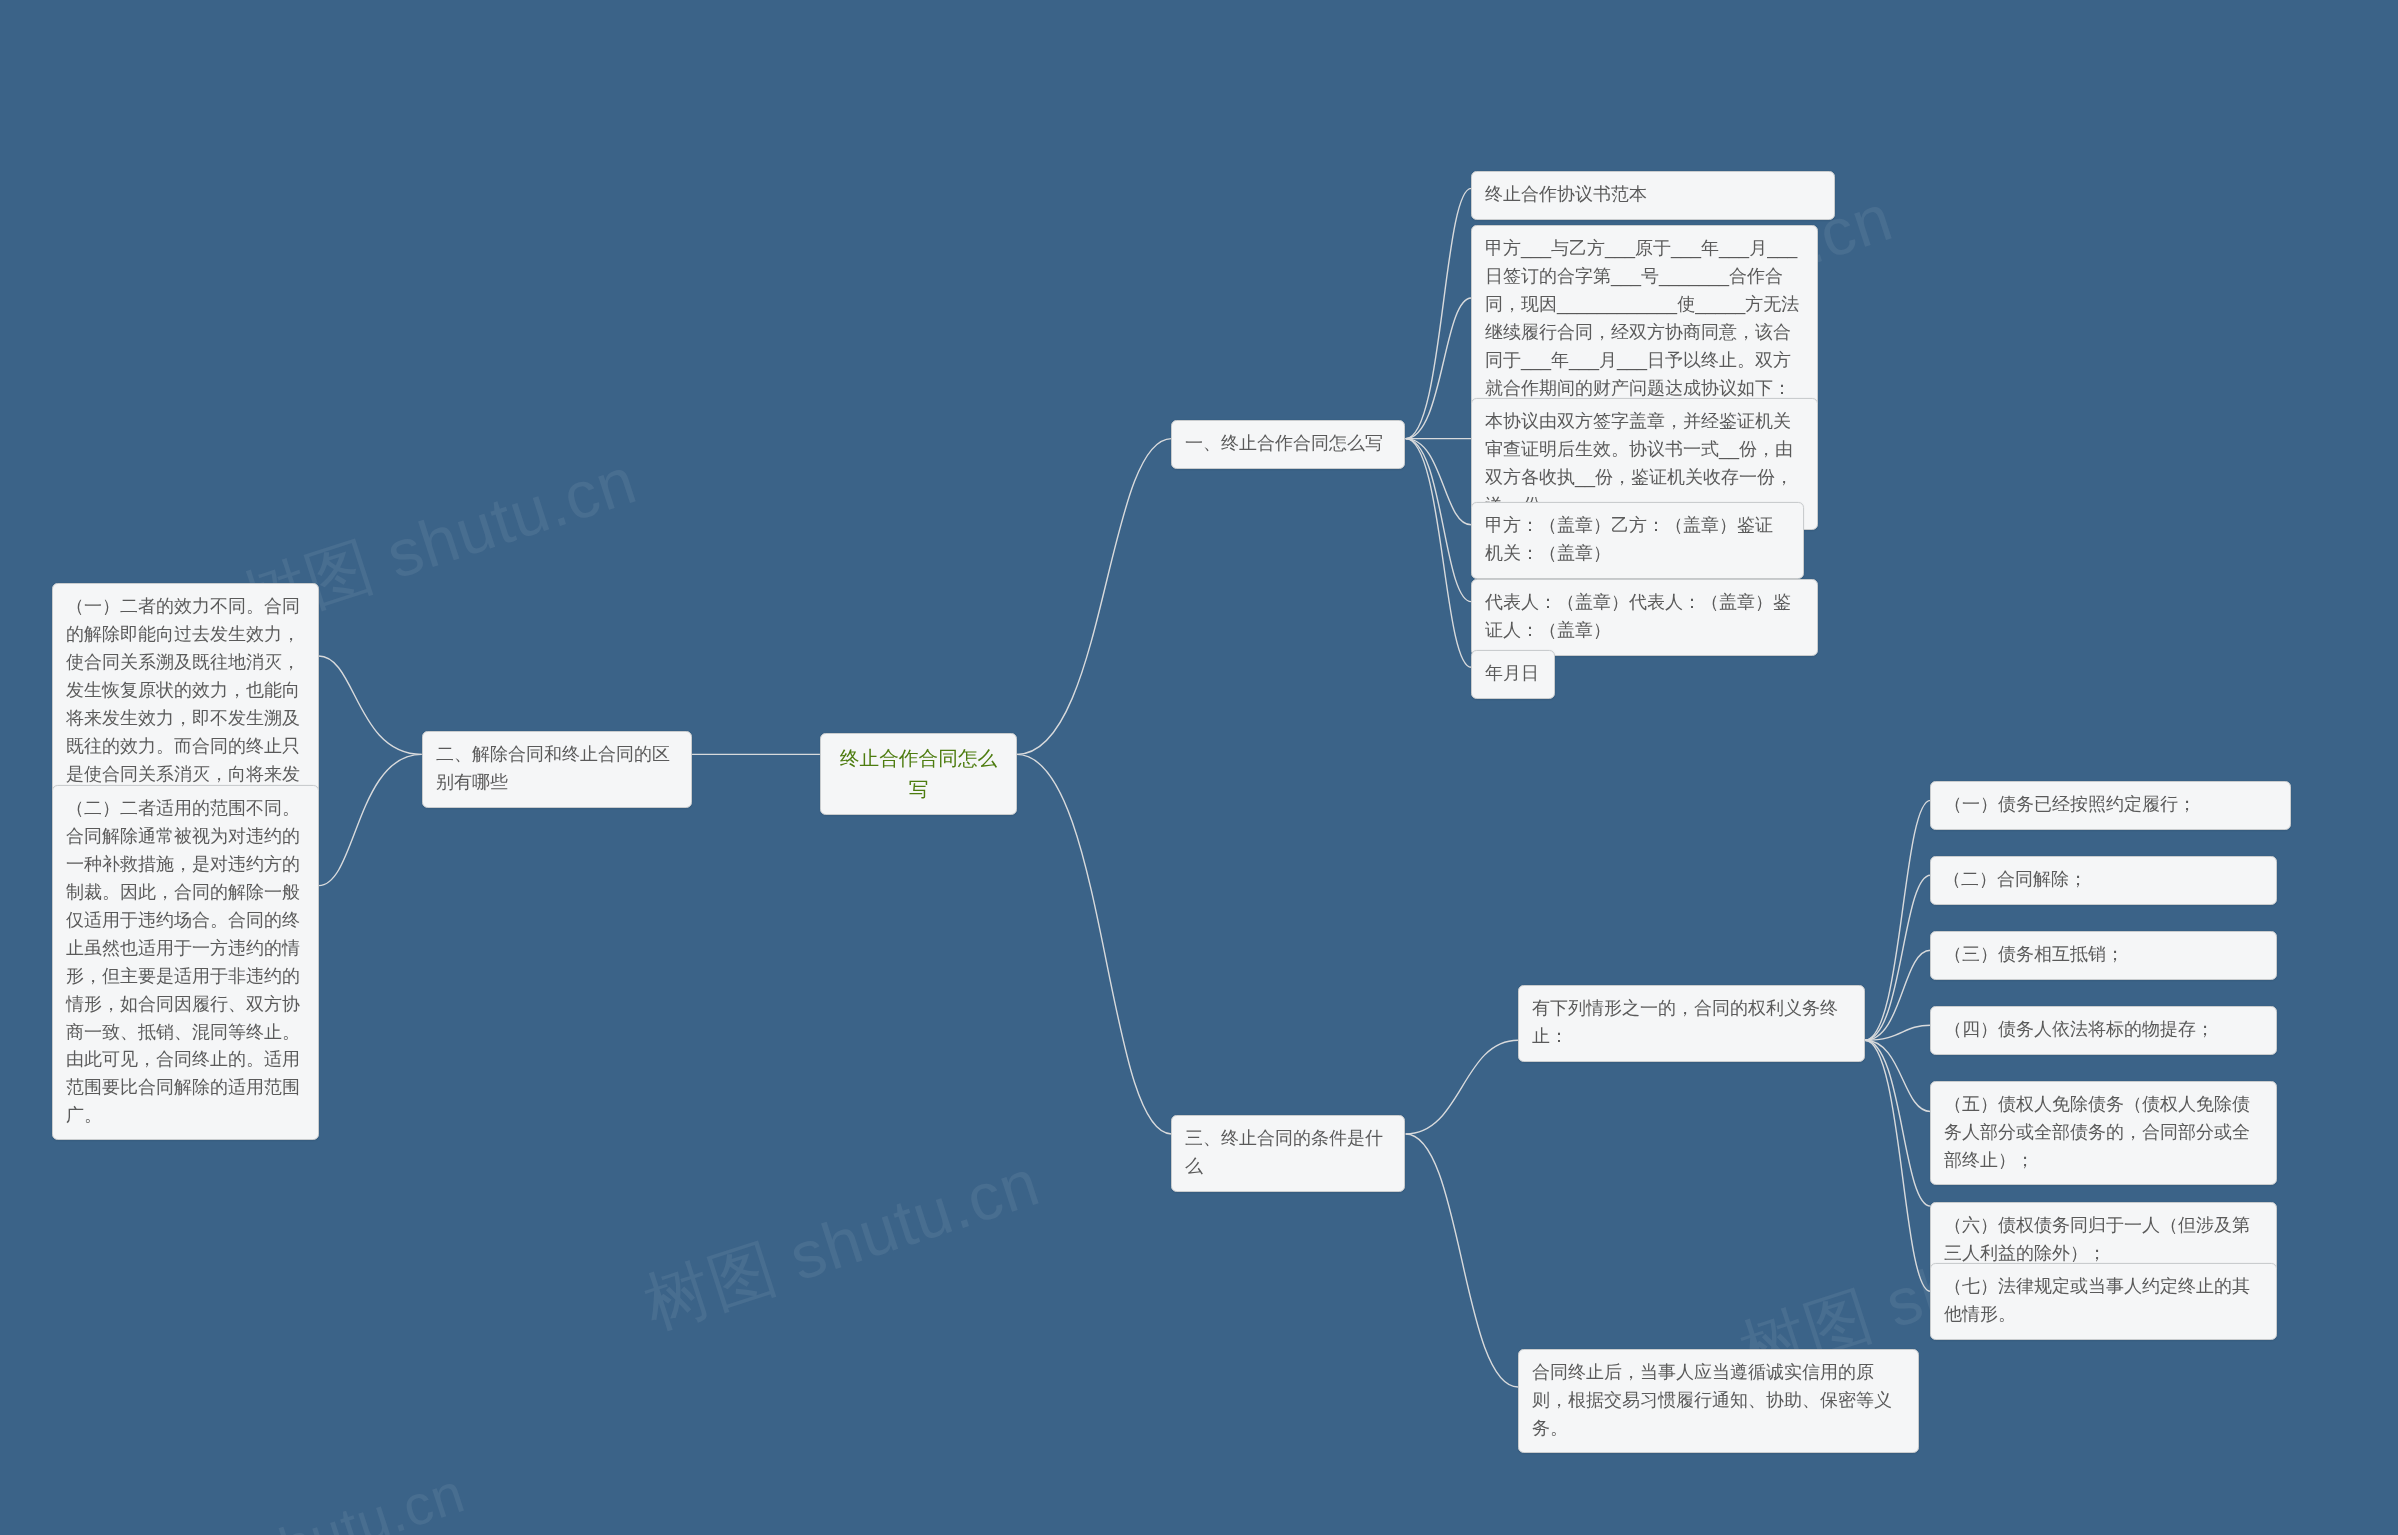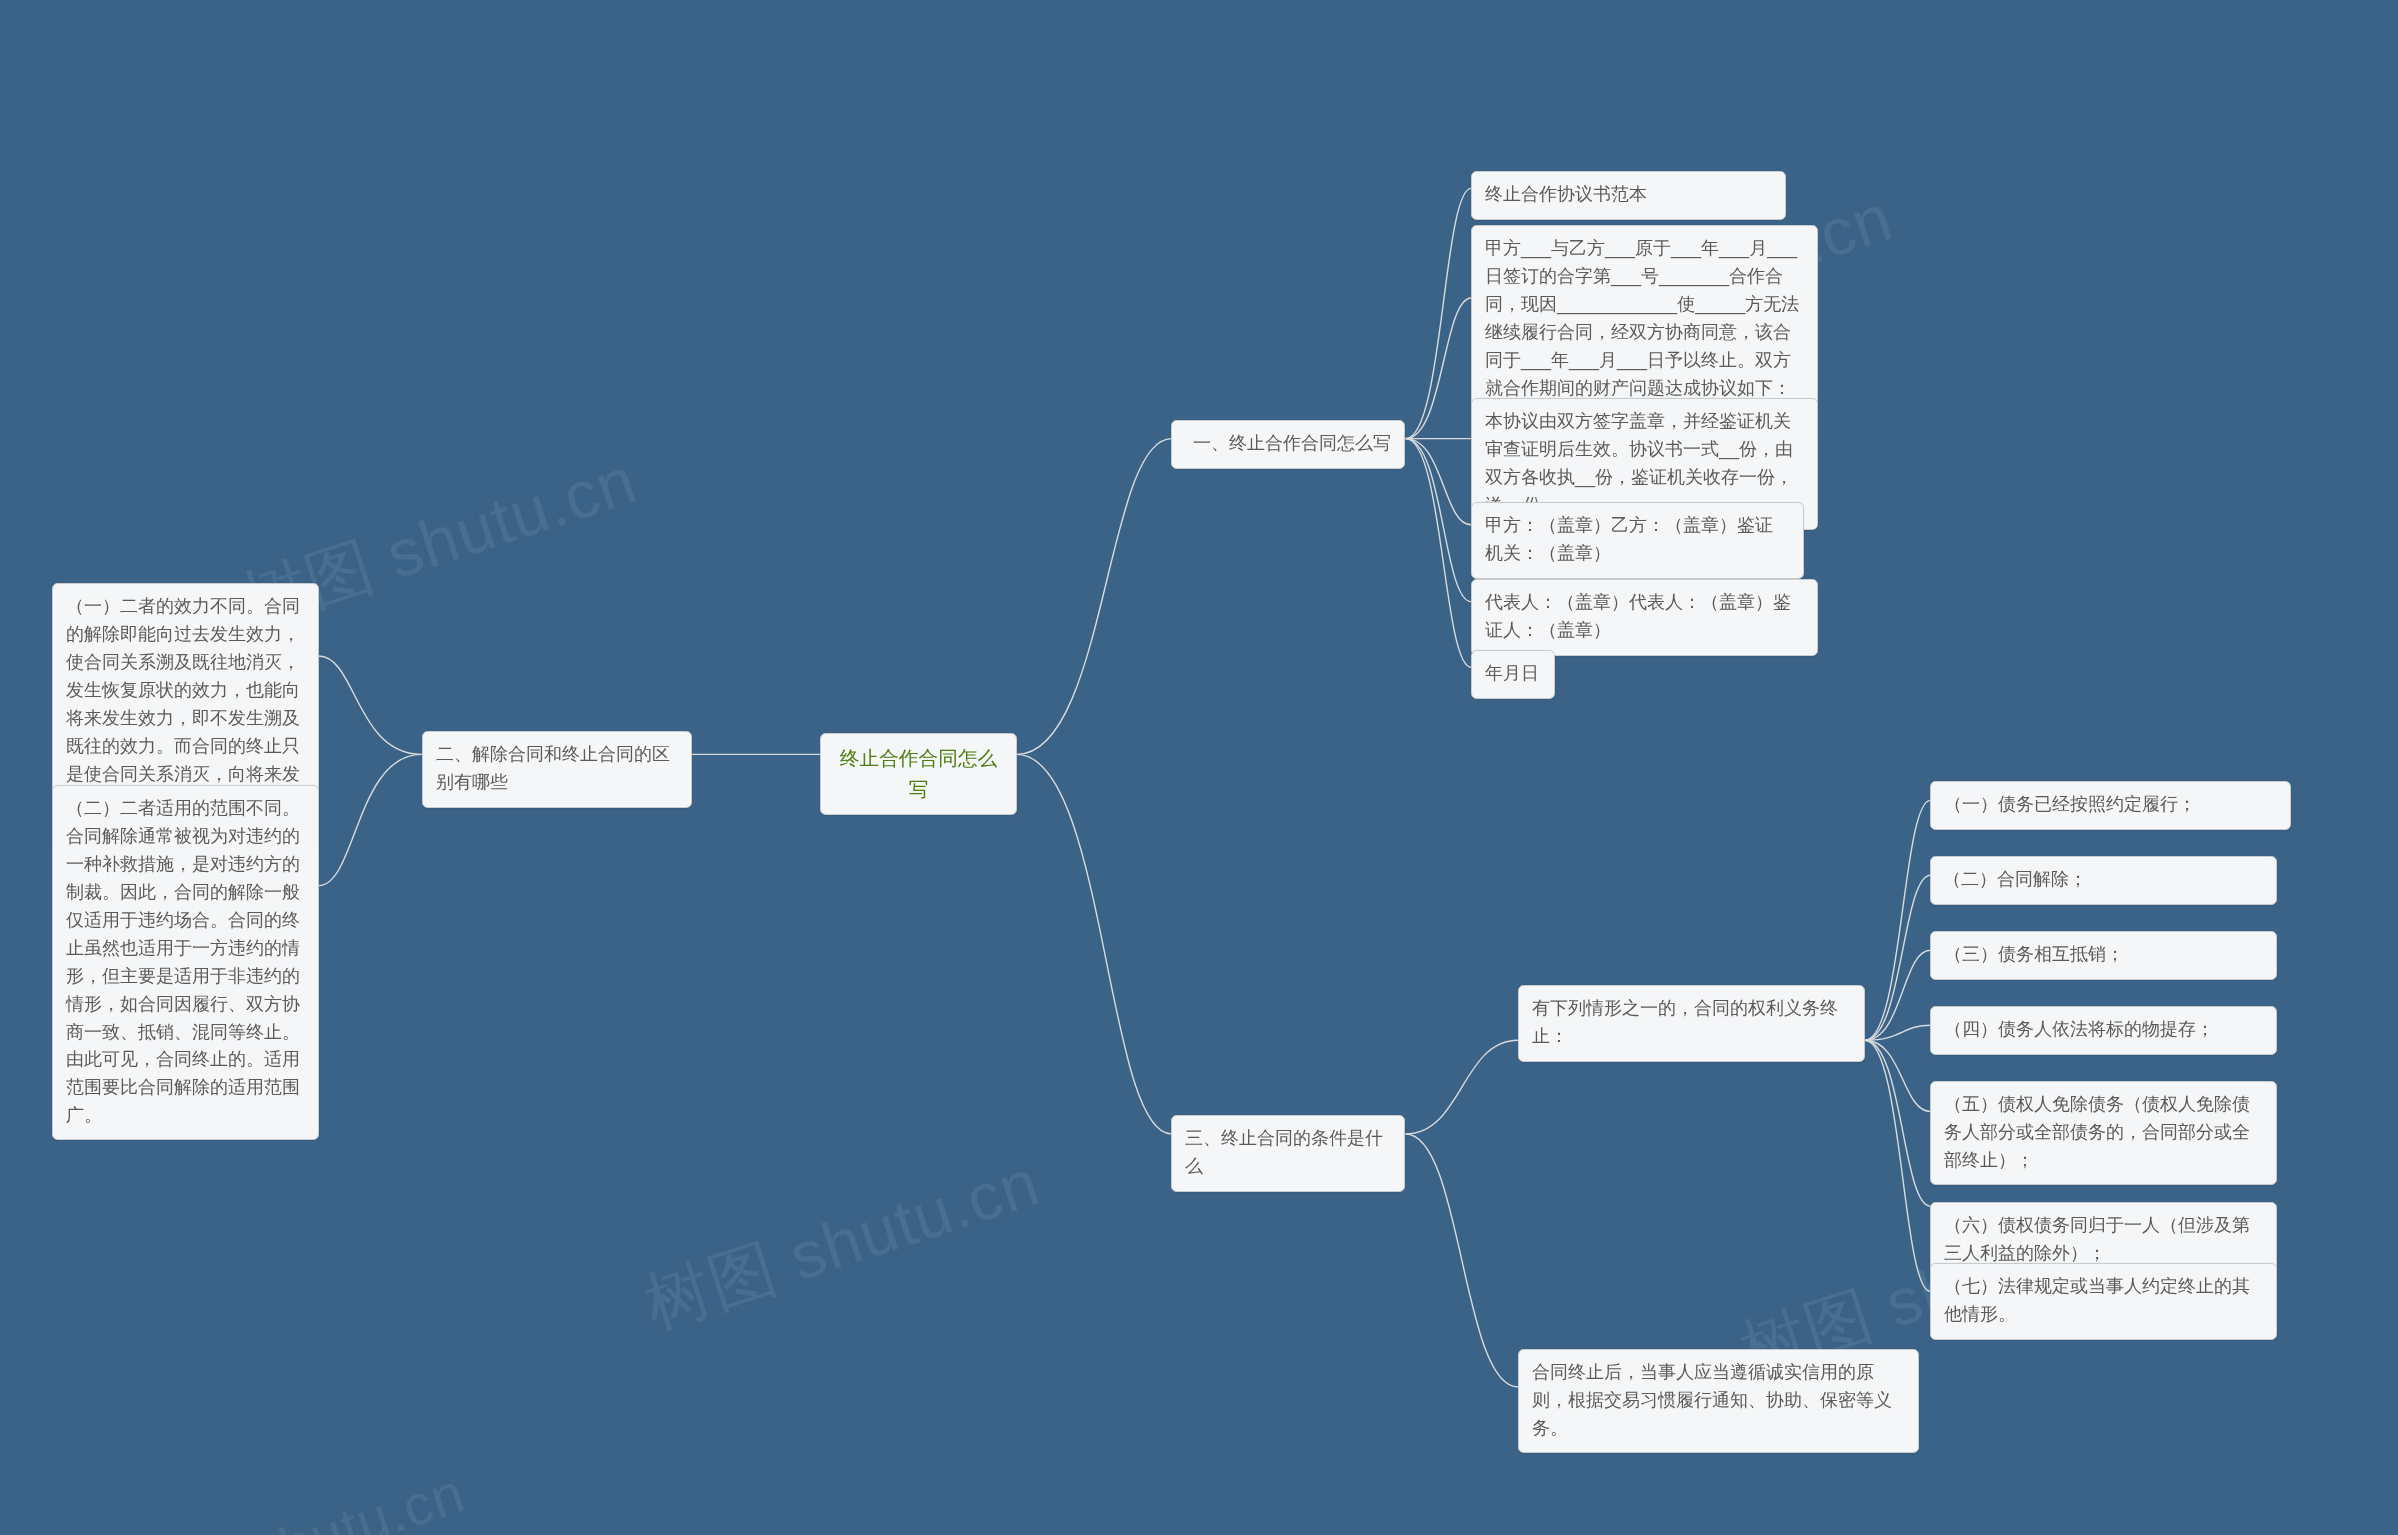--- a/index.html
+++ b/index.html
@@ -87,22 +87,22 @@
     <path d="M 1990 1110 C 2030 1110, 2030 1378, 2060 1378"></path>
   </g>
 </svg>
 
 <div class="node root" style="left:820px; top:733px; width:197px; text-align:center;">终止合作合同怎么写</div>
 
 <div class="node" style="left:422px; top:731px; width:270px;">二、解除合同和终止合同的区别有哪些</div>
 <div class="node" style="left:52px; top:583px; width:267px;">（一）二者的效力不同。合同的解除即能向过去发生效力，使合同关系溯及既往地消灭，发生恢复原状的效力，也能向将来发生效力，即不发生溯及既往的效力。而合同的终止只是使合同关系消灭，向将来发生效力，不产生恢复原状的效力。</div>
 <div class="node" style="left:52px; top:785px; width:267px;">（二）二者适用的范围不同。合同解除通常被视为对违约的一种补救措施，是对违约方的制裁。因此，合同的解除一般仅适用于违约场合。合同的终止虽然也适用于一方违约的情形，但主要是适用于非违约的情形，如合同因履行、双方协商一致、抵销、混同等终止。由此可见，合同终止的。适用范围要比合同解除的适用范围广。</div>
 
-<div class="node" style="left:1171px; top:420px; width:234px;text-align:right;">一、终止合作合同怎么写</div>
-<div class="node" style="left:1471px; top:171px; width:315px;">终止合作协议书范本</div>
+<div class="node" style="left:1171px; top:420px; width:234px;">一、终止合作合同怎么写</div>
+<div class="node" style="left:1471px; top:171px; width:364px;">终止合作协议书范本</div>
 <div class="node" style="left:1471px; top:225px; width:347px;">甲方___与乙方___原于___年___月___日签订的合字第___号_______合作合同，现因____________使_____方无法继续履行合同，经双方协商同意，该合同于___年___月___日予以终止。双方就合作期间的财产问题达成协议如下：______________。特此协议。</div>
 <div class="node" style="left:1471px; top:398px; width:347px;">本协议由双方签字盖章，并经鉴证机关审查证明后生效。协议书一式__份，由双方各收执__份，鉴证机关收存一份，送__份。</div>
 <div class="node" style="left:1471px; top:502px; width:333px;">甲方：（盖章）乙方：（盖章）鉴证机关：（盖章）</div>
 <div class="node" style="left:1471px; top:579px; width:347px;">代表人：（盖章）代表人：（盖章）鉴证人：（盖章）</div>
 <div class="node" style="left:1471px; top:650px; width:84px;">年月日</div>
 
 <div class="node" style="left:1171px; top:1115px; width:234px;">三、终止合同的条件是什么</div>
 <div class="node" style="left:1518px; top:985px; width:347px;">有下列情形之一的，合同的权利义务终止：</div>
 <div class="node" style="left:1518px; top:1349px; width:401px;">合同终止后，当事人应当遵循诚实信用的原则，根据交易习惯履行通知、协助、保密等义务。</div>
 

